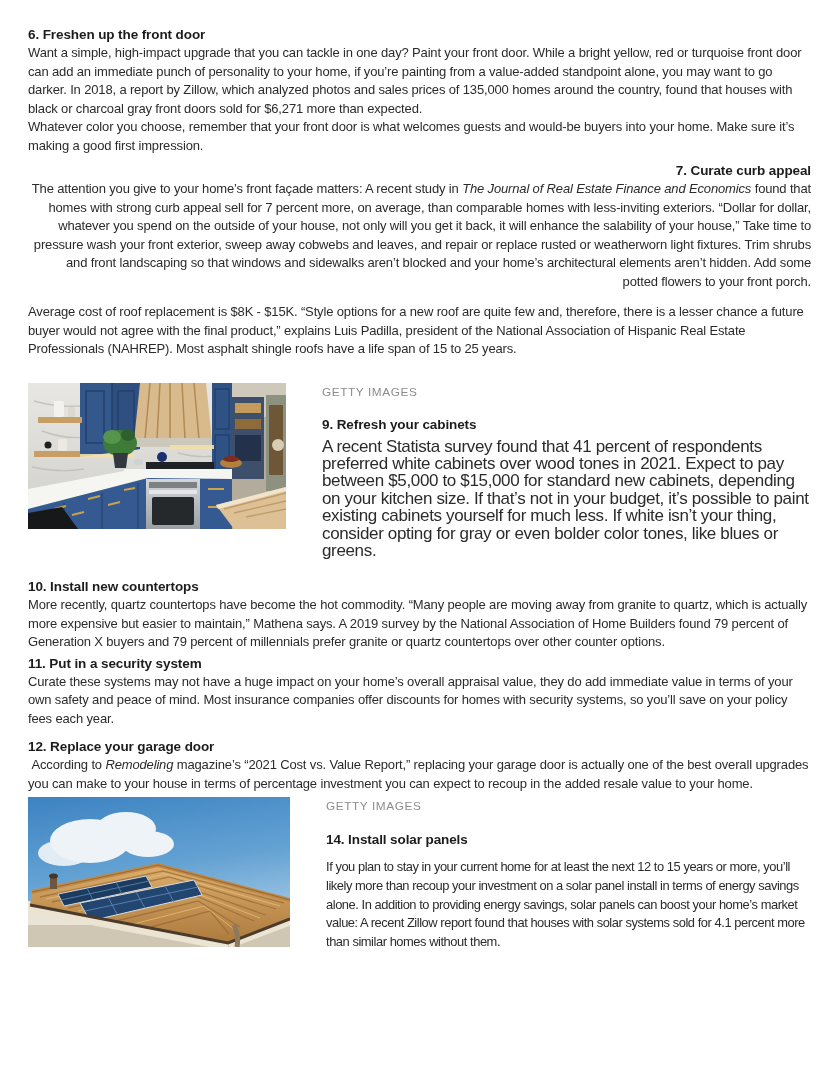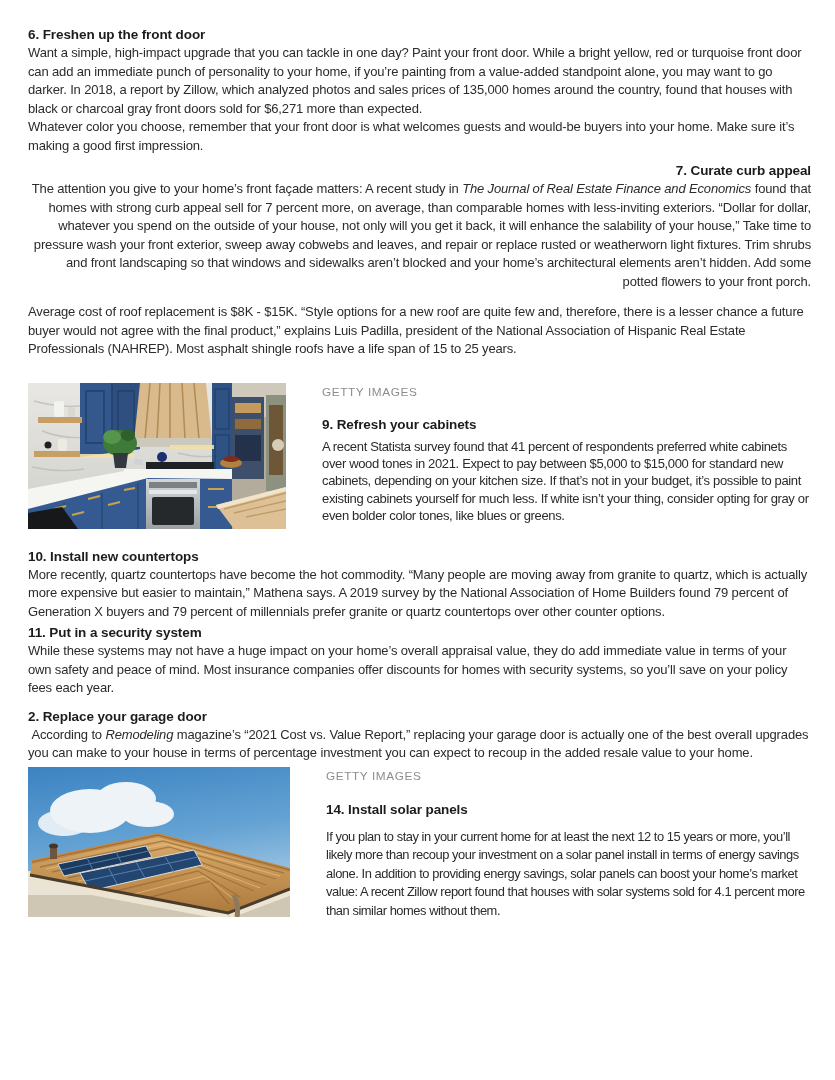--- a/index.html
+++ b/index.html
@@ -39,21 +39,21 @@
   .photo { flex: none; margin-right: 12px; line-height: 0; }
   .photo svg { display: block; }
   .media-text { flex: 1; padding-top: 2px; min-width: 0; margin-left: 24px; }
   .getty {
     color: #8c8c8c;
     font-size: 11.8px;
     line-height: 14px;
     letter-spacing: 0.6px;
   }
   .row-1 .media-text h3 { margin-top: 16px; margin-bottom: 4px; }
-  .row-1 .media-text p  { font-size: 13px; letter-spacing: -0.35px; line-height: 17.4px; }
+  .row-1 .media-text p  { font-size: 17px; letter-spacing: -0.35px; line-height: 17.4px; }
   .row-2 .media-text h3 { margin-top: 17px; margin-bottom: 9px; }
   .row-2 .media-text p  { font-size: 12.9px; letter-spacing: -0.45px; line-height: 18.6px; }
 </style>
 </head>
 <body>
 
 <div class="page">
 
   <section class="sec sec-first">
     <h3>6. Freshen up the front door</h3>
@@ -178,25 +178,25 @@
     </div>
   </section>
 
   <section class="sec mt-18">
     <h3>10. Install new countertops</h3>
     <p>More recently, quartz countertops have become the hot commodity. “Many people are moving away from granite to quartz, which is actually more expensive but easier to maintain,” Mathena says. A 2019 survey by the National Association of Home Builders found 79 percent of Generation X buyers and 79 percent of millennials prefer granite or quartz countertops over other counter options.</p>
   </section>
 
   <section class="sec mt-8">
     <h3>11. Put in a security system</h3>
-    <p>While these systems may not have a huge impact on your home’s overall appraisal value, they do add immediate value in terms of your own safety and peace of mind. Most insurance companies offer discounts for homes with security systems, so you’ll save on your policy fees each year.</p>
+    <p>Curate these systems may not have a huge impact on your home’s overall appraisal value, they do add immediate value in terms of your own safety and peace of mind. Most insurance companies offer discounts for homes with security systems, so you’ll save on your policy fees each year.</p>
   </section>
 
   <section class="sec mt-9">
-    <h3>2. Replace your garage door</h3>
+    <h3>12. Replace your garage door</h3>
     <p class="pre"><span> According to </span><em>Remodeling</em><span> magazine’s “2021 Cost vs. Value Report,” replacing your garage door is actually one of the best overall upgrades you can make to your house in terms of percentage investment you can expect to recoup in the added resale value to your home.</span></p>
   </section>
 
 
   <section class="media-row row-2">
     <div class="photo">
       <svg width="262" height="150" viewBox="0 0 262 150" preserveAspectRatio="none" aria-hidden="true">
         <defs>
           <linearGradient id="sky" x1="0" y1="0" x2="0.25" y2="1">
             <stop offset="0" stop-color="#3c83c2"></stop>

